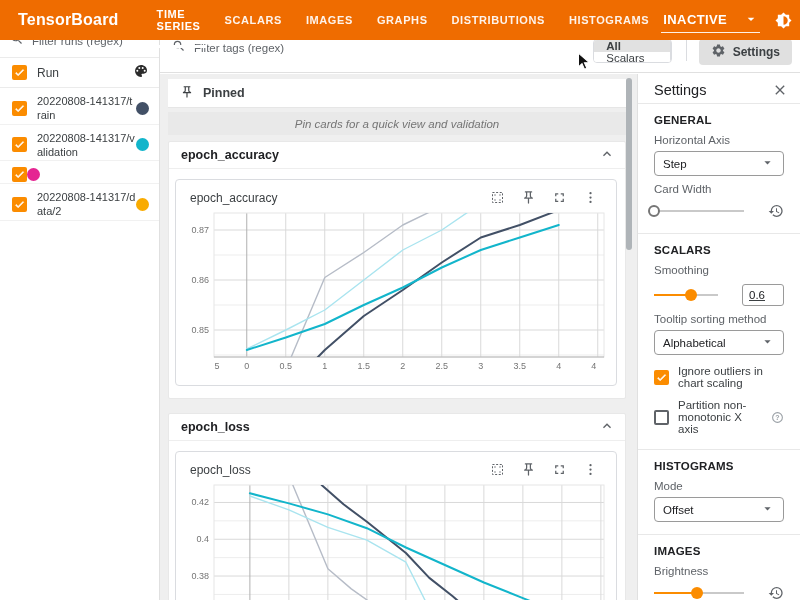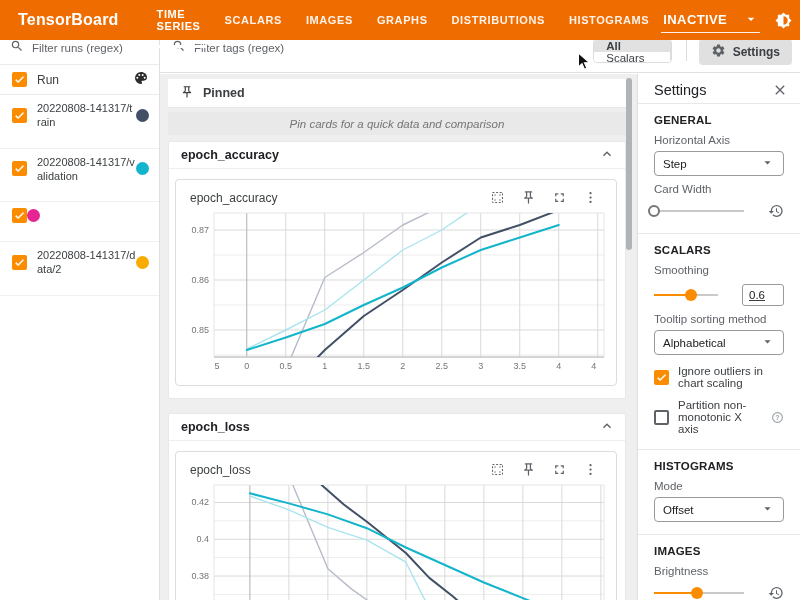--- a/index.html
+++ b/index.html
@@ -14,27 +14,27 @@
   .tab { position:relative; display:flex; align-items:center; padding:0 12px; font-size:11px; font-weight:700; letter-spacing:.6px; color:rgba(255,255,255,.92); cursor:pointer; }
   .tab.active { color:#fff; }
   .tab.active:after { content:""; position:absolute; left:6px; right:6px; bottom:0; height:3px; background:#fff; }
   .hdr-right { margin-left:auto; display:flex; align-items:center; gap:14px; padding-right:14px; }
   .status-sel { display:flex; align-items:center; gap:14px; border-bottom:1px solid rgba(255,255,255,.9); padding:2px 0 3px 2px; min-width:92px; cursor:pointer; }
   .status-sel span { font-size:13px; font-weight:700; letter-spacing:.4px; }
   .hicon { width:19px; height:19px; display:flex; align-items:center; justify-content:center; cursor:pointer; }
   .hicon svg { display:block; }
 
   
-  .sidebar { position:absolute; top:32px; left:0; width:160px; bottom:0; background:#fff; border-right:1px solid #e0e0e0; z-index:5; }
+  .sidebar { position:absolute; top:25px; left:0; width:160px; bottom:0; background:#fff; border-right:1px solid #e0e0e0; z-index:5; }
   .srch { display:flex; align-items:center; gap:8px; height:33px; padding:0 10px; border-bottom:1px solid #ebebeb; }
   .srch input { border:0; outline:0; width:100%; font-size:11.5px; color:#3c4043; font-family:inherit; background:transparent; }
   .srch input::placeholder { color:#5f6368; }
   .runhead { display:flex; align-items:center; height:30px; padding:0 10px 0 12px; border-bottom:1px solid #ebebeb; }
   .runhead .rh-label { font-size:12px; color:#3c4043; margin-left:10px; flex:1; }
-  .runrow { display:flex; align-items:center; padding:6px 10px 18px 12px; border-bottom:1px solid #f1f1f1; cursor:pointer; }
+  .runrow { display:flex; align-items:center; padding:6px 10px 1px 12px; border-bottom:1px solid #f1f1f1; cursor:pointer; }
   .runrow .rlabel { flex:1; font-size:11px; line-height:1.3; color:#3c4043; margin-left:10px; word-break:break-all; }
   .dot { width:13px; height:13px; border-radius:50%; flex:none; }
   .cbx { width:15px; height:15px; border-radius:2px; flex:none; display:flex; align-items:center; justify-content:center; }
   .cbx.on { background:#fb8c00; }
   .cbx.off { background:#fff; border:2px solid #5f6368; }
   .cbx svg { display:block; }
 
   
   .topbar { position:absolute; top:39px; left:160px; right:0; height:34px; background:#fff; border-bottom:1px solid #e0e0e0; display:flex; align-items:flex-start; z-index:20; }
   .topbar .srch2 { display:flex; align-items:center; gap:8px; padding:0 12px; flex:1; }
@@ -211,21 +211,21 @@
 
   <div class="main">
     <div style="height:5px"></div>
     <div class="pinbar">
       <span id="ic-pin-head"><svg width="14" height="14" viewBox="0 0 24 24" xmlns="http://www.w3.org/2000/svg">
             <path d="M14 4v5c0 1.12.37 2.16 1 3H9c.65-.86 1-1.9 1-3V4h4m3-2H7c-.55 0-1 .45-1 1s.45 1 1 1h1v5c0 1.66-1.34 3-3 3v2h5.97v7l1 1 1-1v-7H19v-2c-1.66 0-3-1.34-3-3V4h1c.55 0 1-.45 1-1s-.45-1-1-1z" fill="#3c4043"></path>
           </svg></span>
       <span>Pinned</span>
     </div>
     <div class="pin-empty">
-      <span>Pin cards for a quick data and comparison</span>
+      <span>Pin cards for a quick view and validation</span>
     </div>
     <div id="sections">
         <div class="section">
           <div class="sec-head">
             <span>epoch_accuracy</span>
             <span><svg width="16" height="16" viewBox="0 0 24 24" xmlns="http://www.w3.org/2000/svg">
                 <path d="M12 8l-6 6 1.41 1.41L12 10.83l4.59 4.58L18 14z" fill="#5f6368"></path>
               </svg></span>
           </div>
           <div class="card-zone">

